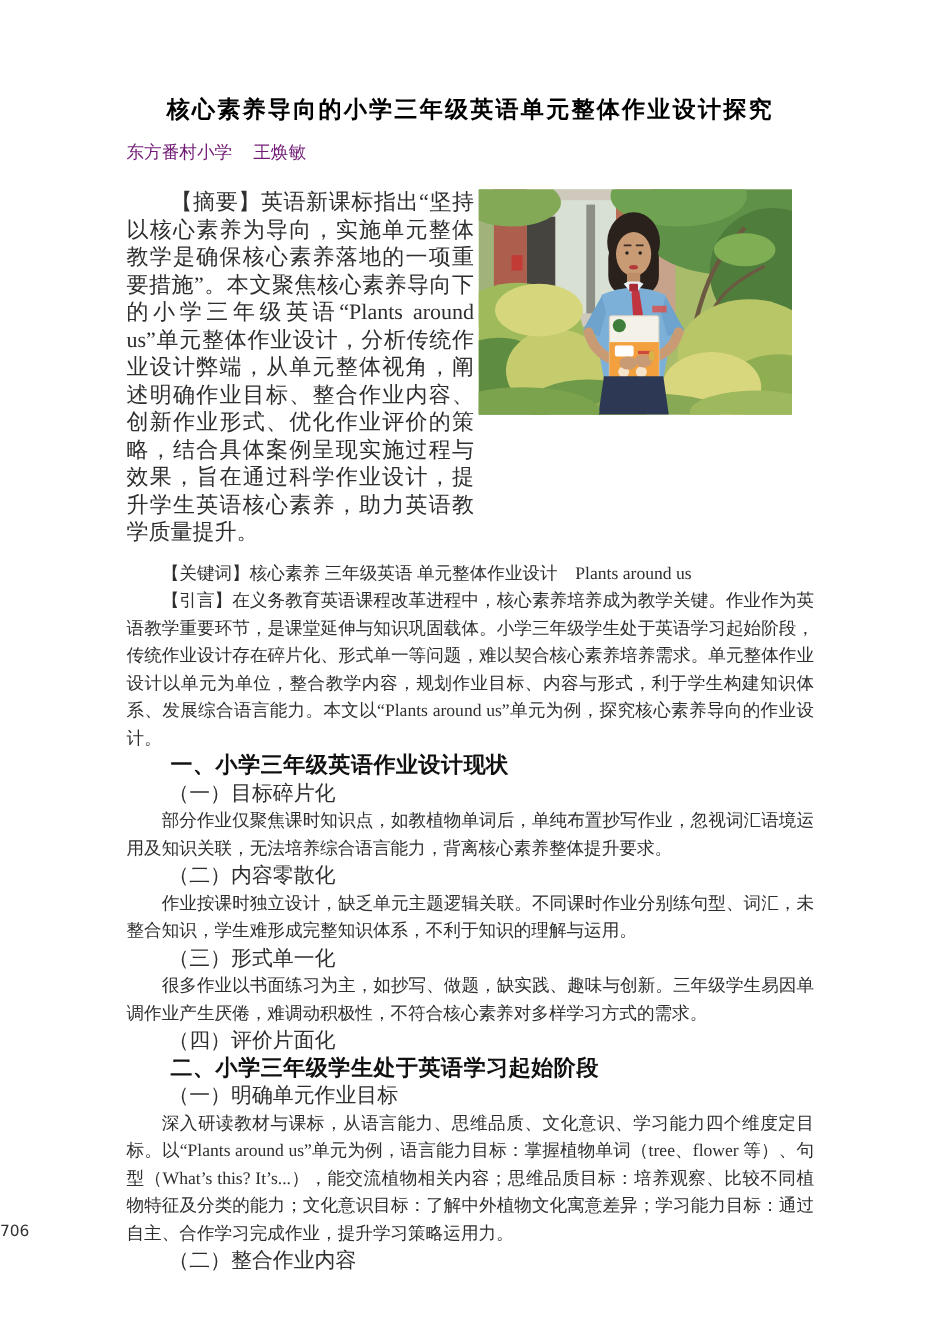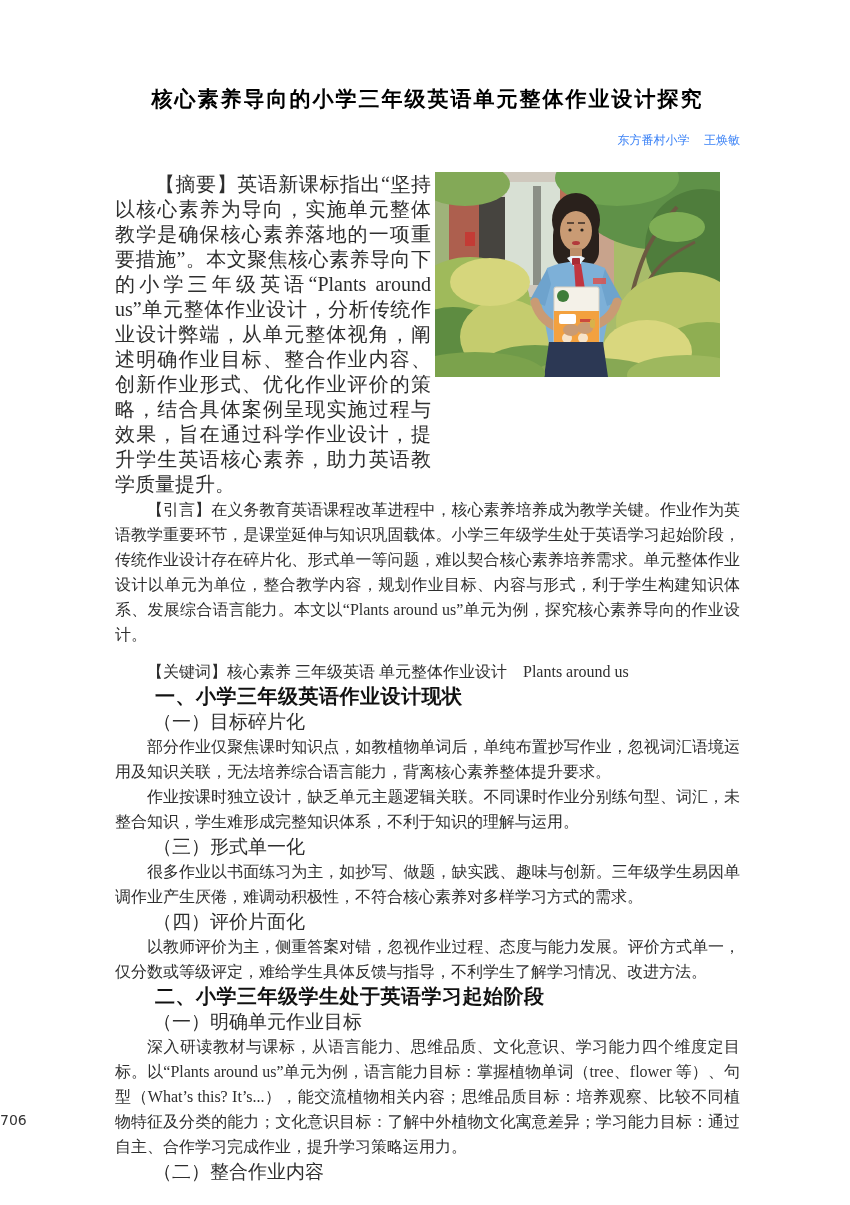--- a/index.html
+++ b/index.html
@@ -3,21 +3,21 @@
 <meta charset="utf-8">
 <style>
   html,body{margin:0;padding:0;background:#ffffff;}
   body{width:850px;height:1205px;overflow:hidden;
        font-family:"Liberation Serif","DejaVu Serif",serif;color:#2e2e2e;}
   .page{position:relative;width:758px;height:1205px;background:#fff;}
   .content{position:absolute;left:115px;top:84px;width:625px;}
 
   .title{margin:0 0 14px 0;text-align:center;font-size:21px;font-weight:700;
          color:#000;letter-spacing:2px;line-height:30px;}
-  .author{margin:0 0 20px 0;text-align:right;font-size:12px;color:#3b82f6;line-height:24px;}
+  .author{margin:0 0 20px 0;text-align:left;font-size:16px;color:#701a75;line-height:24px;}
   .author .name{margin-left:1.2em;}
 
   .abstract-row{display:flex;align-items:flex-start;}
   .abstract-col{width:316px;margin-right:4px;}
   .abstract-col .para{font-size:20px;line-height:25px;}
   .photo-box{width:285px;height:205px;flex:0 0 auto;overflow:hidden;}
 
   .para{margin:0;text-indent:2em;text-align:justify;font-size:16px;line-height:25px;
         word-break:break-word;}
   .kw{margin-top:12px;}
@@ -111,36 +111,36 @@
             <path d="M114 170 L168 170 L173 205 L109 205 Z" fill="#2c3854"></path>
           </g>
           <g>
             <ellipse cx="40" cy="202" rx="70" ry="22" fill="#7ba24c"></ellipse>
             <ellipse cx="252" cy="203" rx="60" ry="20" fill="#9eb85e"></ellipse>
           </g>
         </svg>
       </div>
     </div>
 
+    <p class="para kw"><span>【关键词】</span><span>核心素养 三年级英语 单元整体作业设计　Plants around us</span></p>
+
     <p class="para"><span>【引言】</span><span>在义务教育英语课程改革进程中，核心素养培养成为教学关键。作业作为英语教学重要环节，是课堂延伸与知识巩固载体。小学三年级学生处于英语学习起始阶段，传统作业设计存在碎片化、形式单一等问题，难以契合核心素养培养需求。单元整体作业设计以单元为单位，整合教学内容，规划作业目标、内容与形式，利于学生构建知识体系、发展综合语言能力。本文以“Plants around us”单元为例，探究核心素养导向的作业设计。</span></p>
-
-    <p class="para kw"><span>【关键词】</span><span>核心素养 三年级英语 单元整体作业设计　Plants around us</span></p>
 
     <div class="sec-h">一、小学三年级英语作业设计现状</div>
 
     <div class="sub-h">（一）目标碎片化</div>
     <p class="para">部分作业仅聚焦课时知识点，如教植物单词后，单纯布置抄写作业，忽视词汇语境运用及知识关联，无法培养综合语言能力，背离核心素养整体提升要求。</p>
 
+    <div class="sub-h">（二）内容零散化</div>
     <p class="para">作业按课时独立设计，缺乏单元主题逻辑关联。不同课时作业分别练句型、词汇，未整合知识，学生难形成完整知识体系，不利于知识的理解与运用。</p>
 
     <div class="sub-h">（三）形式单一化</div>
     <p class="para">很多作业以书面练习为主，如抄写、做题，缺实践、趣味与创新。三年级学生易因单调作业产生厌倦，难调动积极性，不符合核心素养对多样学习方式的需求。</p>
 
     <div class="sub-h">（四）评价片面化</div>
-    <p class="para">以教师评价为主，侧重答案对错，忽视作业过程、态度与能力发展。评价方式单一，仅分数或等级评定，难给学生具体反馈与指导，不利学生了解学习情况、改进方法。</p>
 
     <div class="sec-h">二、小学三年级学生处于英语学习起始阶段</div>
 
     <div class="sub-h">（一）明确单元作业目标</div>
     <p class="para">深入研读教材与课标，从语言能力、思维品质、文化意识、学习能力四个维度定目标。以“Plants around us”单元为例，语言能力目标：掌握植物单词（tree、flower 等）、句型（What’s this? It’s...），能交流植物相关内容；思维品质目标：培养观察、比较不同植物特征及分类的能力；文化意识目标：了解中外植物文化寓意差异；学习能力目标：通过自主、合作学习完成作业，提升学习策略运用力。</p>
 
     <div class="sub-h">（二）整合作业内容</div>
 
   </div>
 

